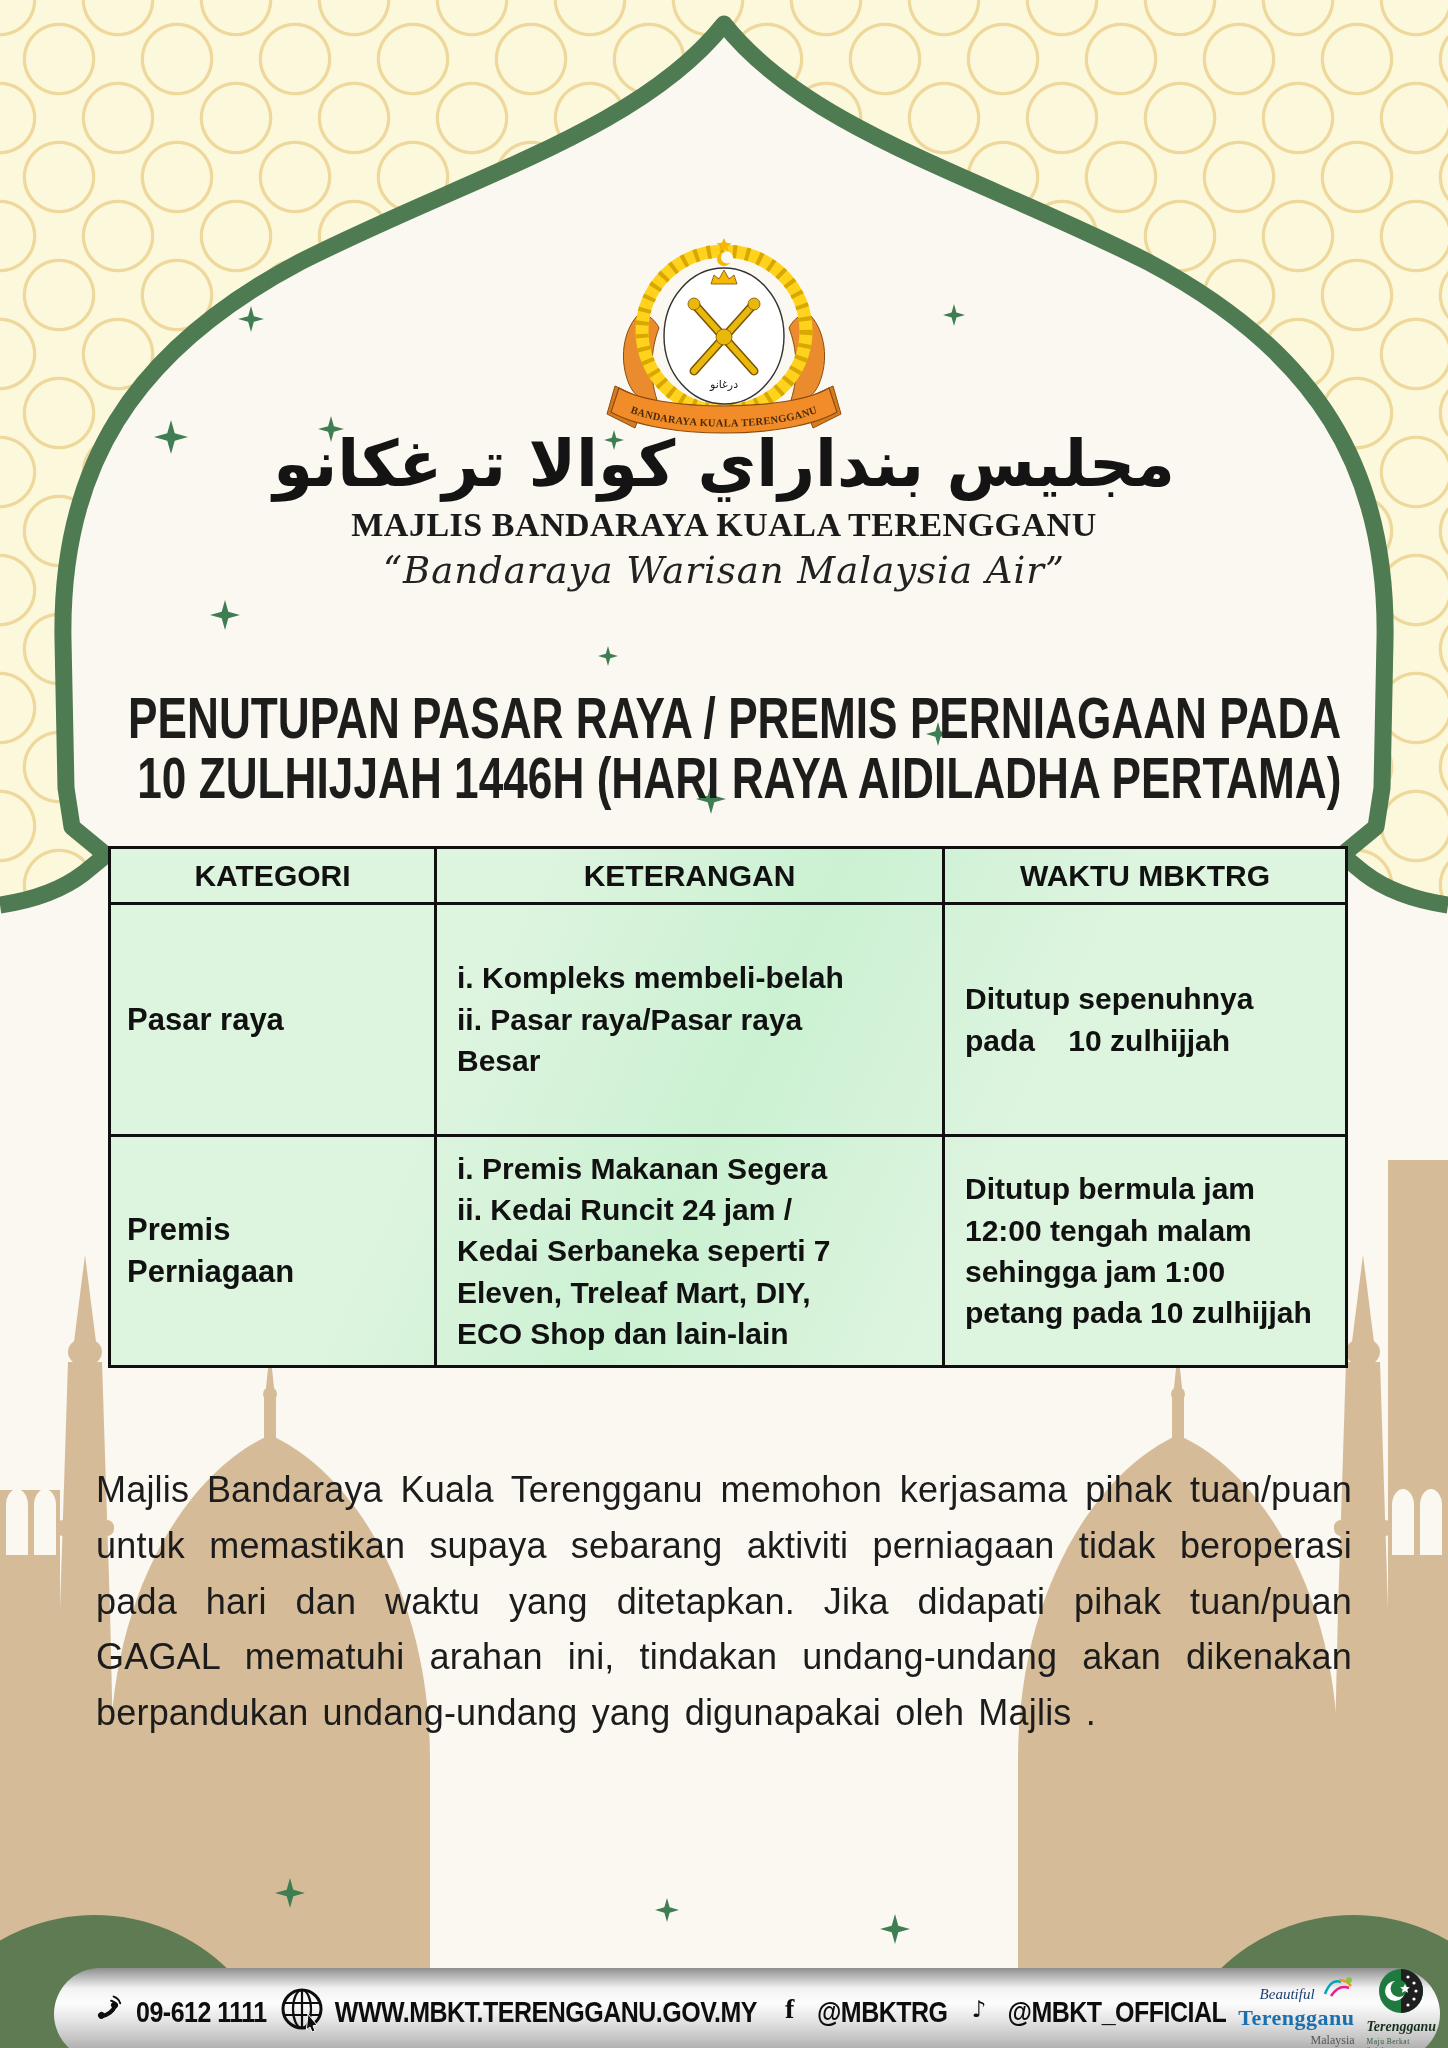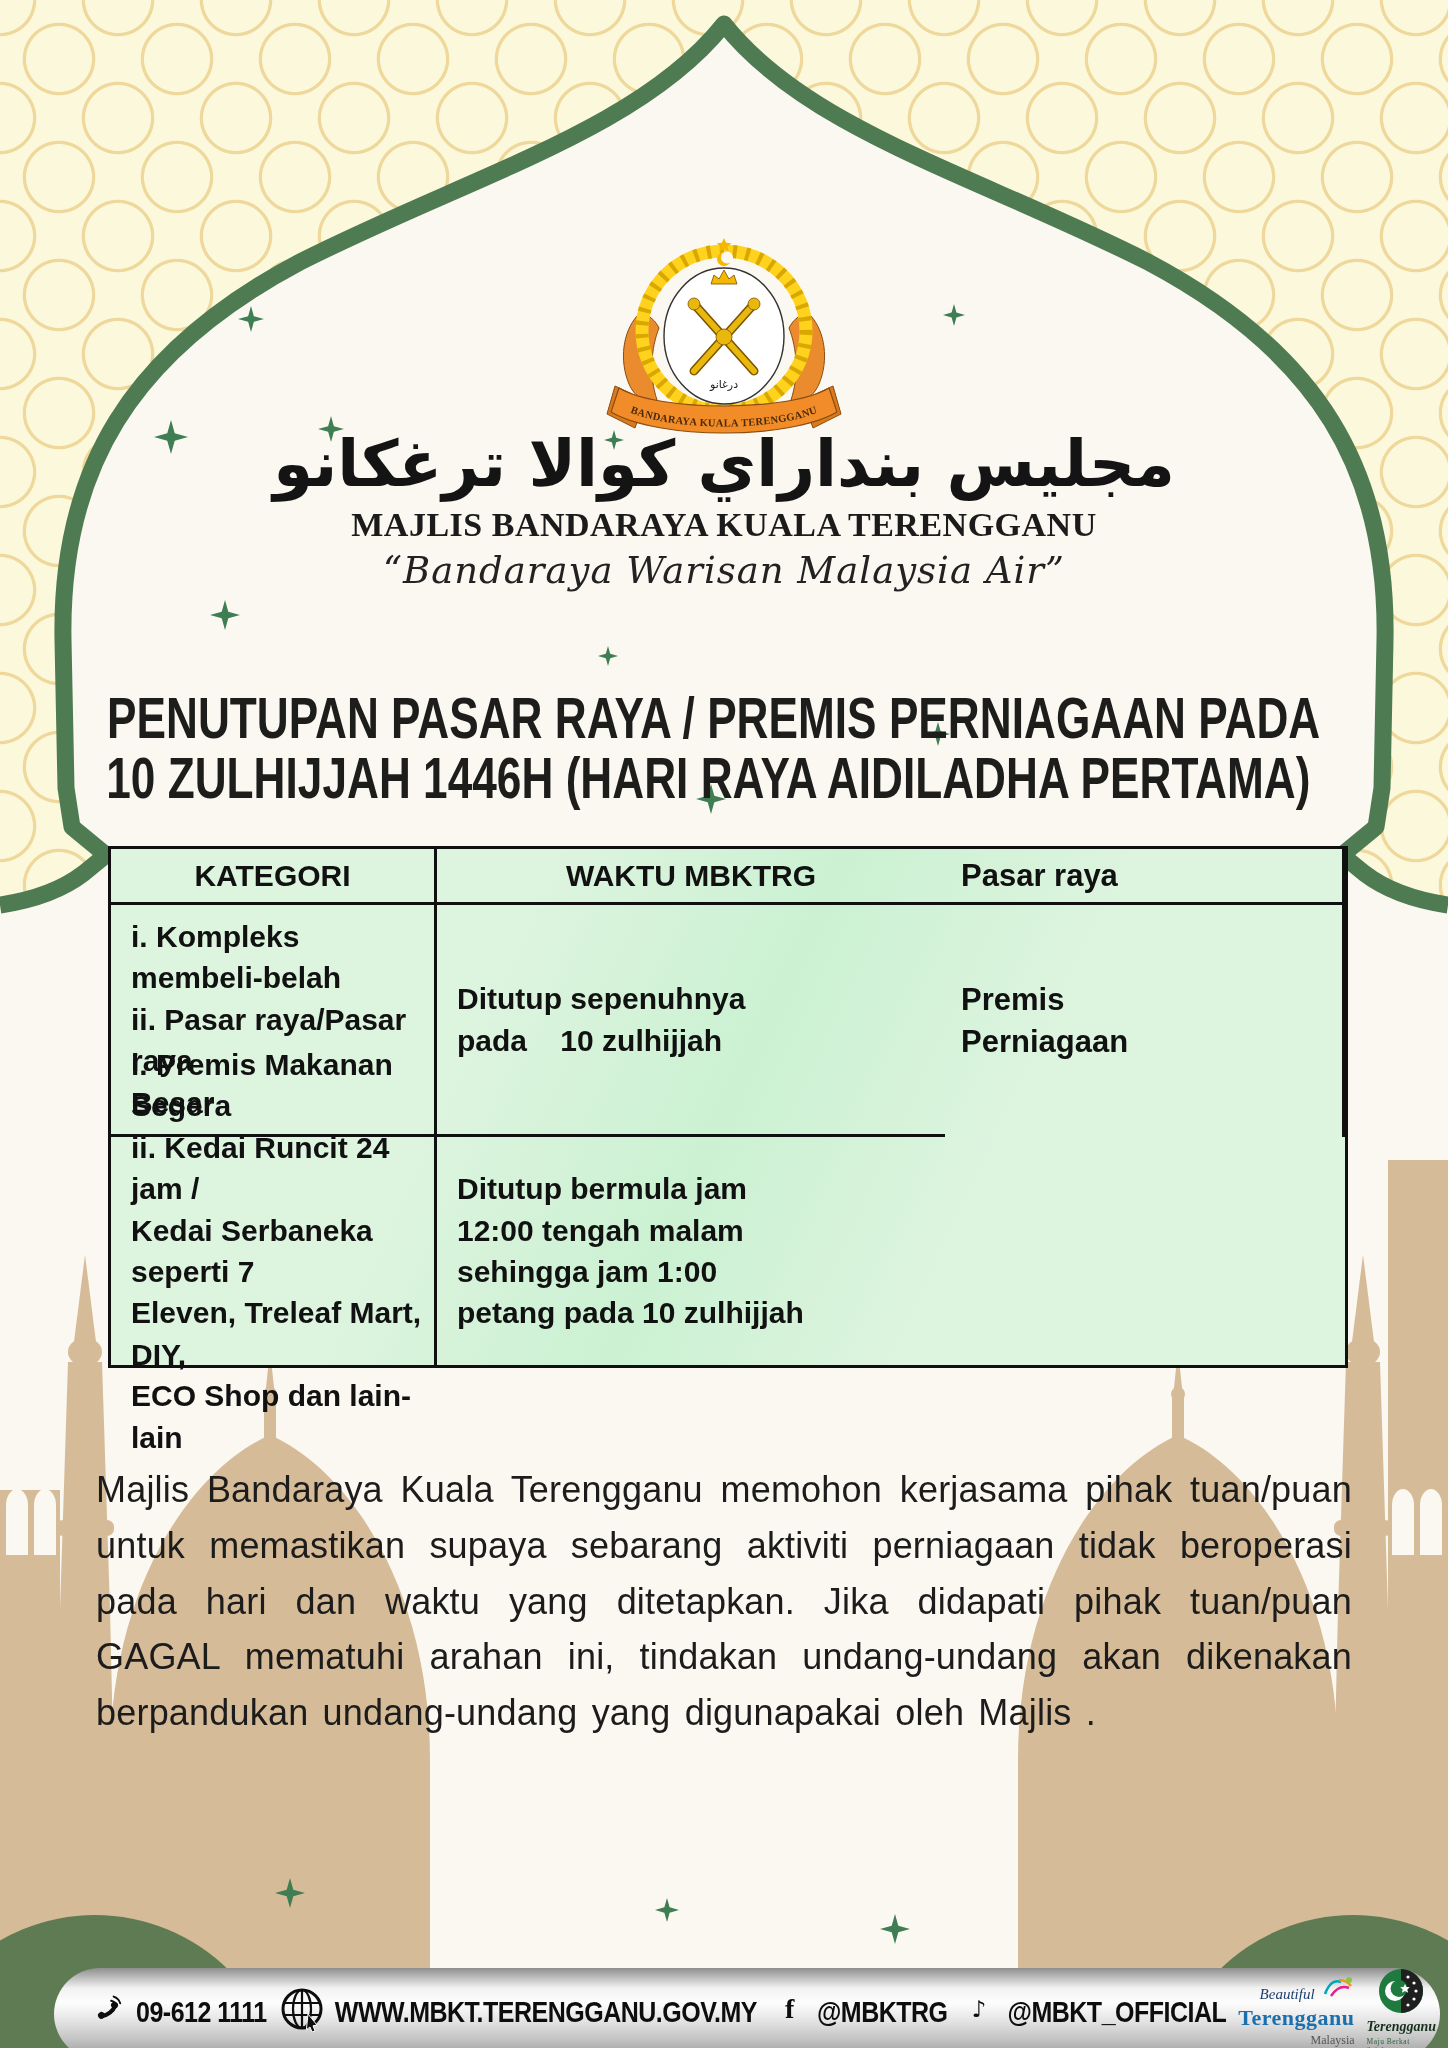--- a/index.html
+++ b/index.html
@@ -17,21 +17,21 @@
 
   
   .crest { position:absolute; top:236px; left:599px; width:250px; height:218px; z-index:3; }
   .jawi { position:absolute; top:398px; left:0; width:100%; text-align:center; direction:rtl;
           font:bold 64px "DejaVu Sans",sans-serif; color:#141414; z-index:3;margin-top:29px; }
   .orgname { position:absolute; top:506px; left:0; width:100%; text-align:center;
           font:bold 34px "Liberation Serif",serif; letter-spacing:.5px; color:#1b1b1b; z-index:3; }
   .tagline { position:absolute; top:549px; left:0; width:100%; text-align:center;
           font:italic 37px "DejaVu Serif",serif; letter-spacing:1px; color:#222; z-index:3; }
 
-  .title { position:absolute; top:688px; left:0; width:100%; text-align:left; color:#1d1d1b; z-index:3; }
+  .title { position:absolute; top:688px; left:0; width:100%; text-align:right; color:#1d1d1b; z-index:3; }
   .title .tspan { display:inline-block; font-weight:bold; font-size:52px; line-height:60px;
                   transform:scale(.85,1.12); white-space:nowrap; }
 
   
   .maintable { position:absolute; top:846px; left:108px; z-index:3; border:3px solid #101010;
     background:linear-gradient(115deg,#DDF4DF 30%,#CBF1D2 50%,#DDF4DF 70%);
     display:grid; grid-template-columns:326px 508px 400px; grid-template-rows:56px 232px 228px; }
   .cell { box-sizing:border-box; display:flex; align-items:center; font-weight:bold; color:#111; }
   .cell.hd { justify-content:center; font-size:30px; }
   .cell.c1 { padding-left:16px; font-size:31px; white-space:pre-wrap; line-height:1.35; }
@@ -164,20 +164,21 @@
   <div class="orgname">MAJLIS BANDARAYA KUALA TERENGGANU</div>
   <div class="tagline">“Bandaraya Warisan Malaysia Air”</div>
 
   <div class="title">
     <div><span class="tspan">PENUTUPAN PASAR RAYA / PREMIS PERNIAGAAN PADA</span></div>
     <div><span class="tspan">10 ZULHIJJAH 1446H (HARI RAYA AIDILADHA PERTAMA)</span></div>
   </div>
 
   <div class="maintable">
     <div class="cell hd br bb">KATEGORI</div>
+    <div class="cell hd br bb">KETERANGAN</div>
     <div class="cell hd bb">WAKTU MBKTRG</div>
 
     <div class="cell c1 br bb">Pasar raya</div>
     <div class="cell cbody br bb">i. Kompleks membeli-belah
 ii. Pasar raya/Pasar raya
 Besar</div>
     <div class="cell cbody bb">Ditutup sepenuhnya
 pada    10 zulhijjah</div>
 
     <div class="cell c1 br">Premis

